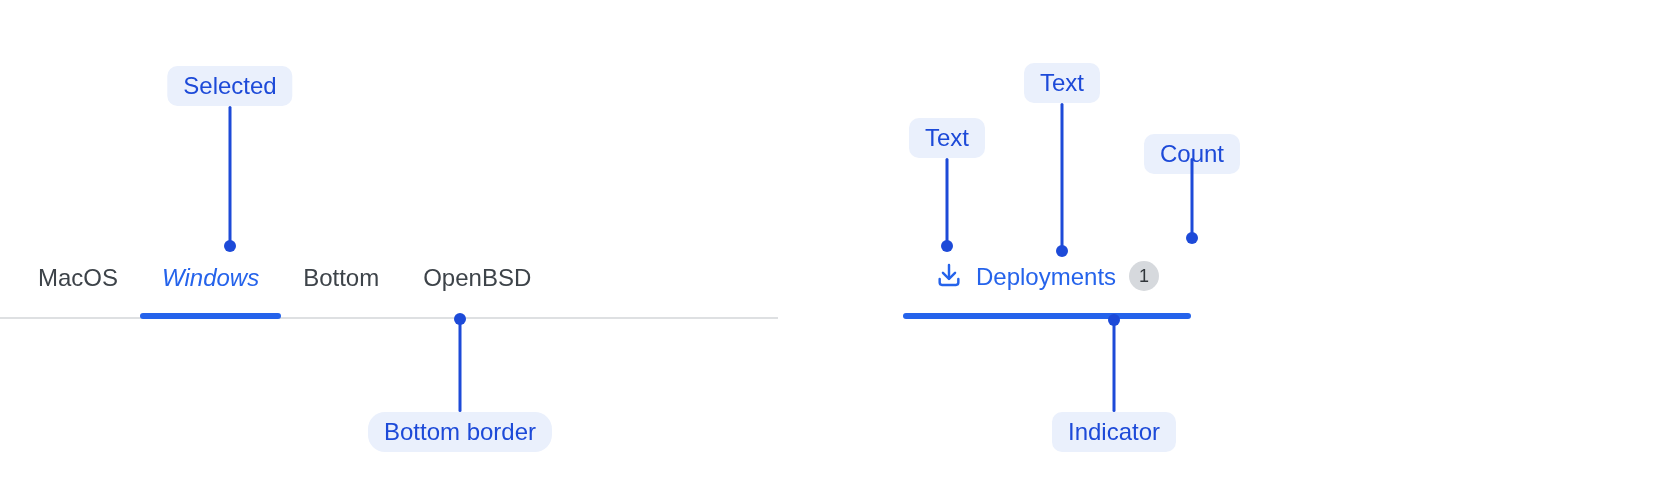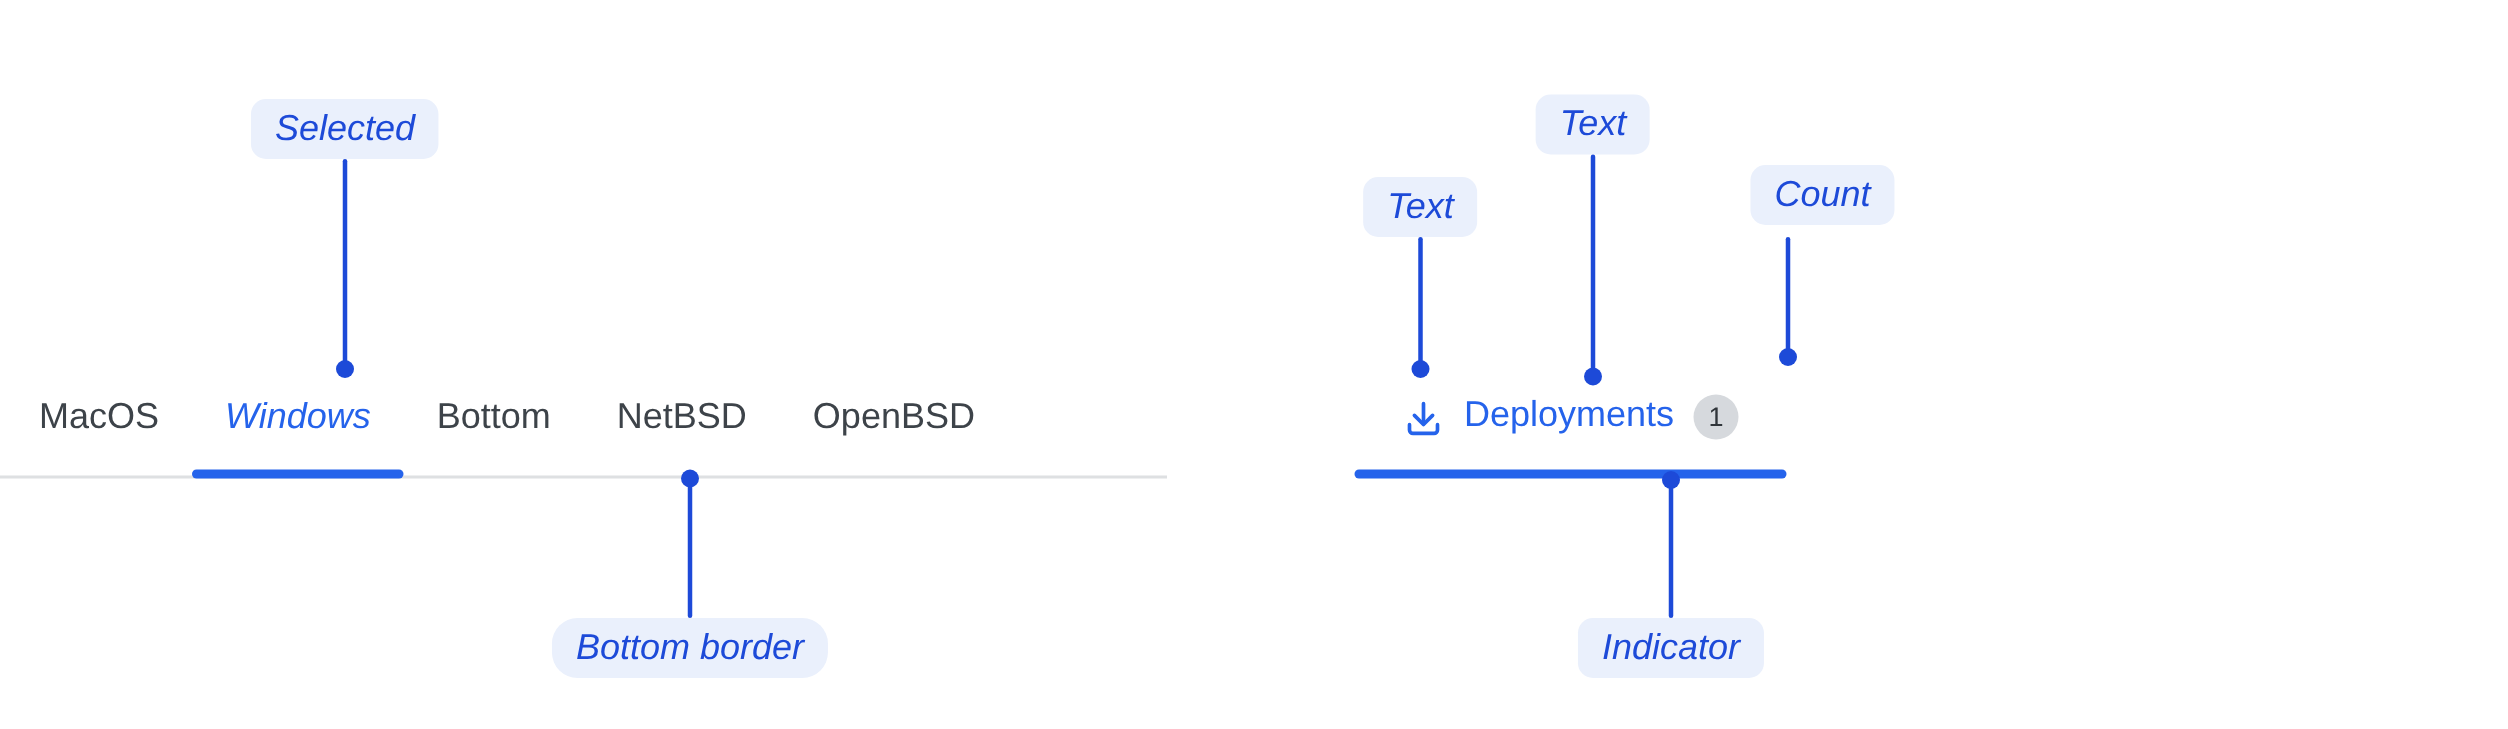--- a/index.html
+++ b/index.html
@@ -21,21 +21,21 @@
     font-family: "Liberation Sans", sans-serif;
     overflow: hidden;
   }
 
   
   .os-tabs {
     position: absolute;
     left: 0; top: 253px;
     width: 778px;
     display: flex;
-    padding-left: 4px;
+    padding-left: 16px;
     border-bottom: 2px solid var(--divider-color);
     box-sizing: border-box;
   }
   .os-tab {
     position: relative;
     padding: 9px 22px 23px;
     font-size: 24px;
     line-height: 32px;
     font-weight: 500;
     color: var(--tab-text-color);
@@ -51,21 +51,21 @@
     border-radius: 4px;
     background: var(--accent-color);
   }
   .os-tab.selected .underline { display: block; }
 
   
   .dep-tab {
     position: absolute;
     left: 903px; top: 251px;
     display: inline-flex;
-    align-items: flex-end;
+    align-items: flex-start;
     gap: 13px;
     padding: 10px 32px 20px;
     cursor: pointer;
   }
   .dep-icon { color: var(--accent-color); display:block; }
   .dep-label {
     font-size: 24px;
     line-height: 32px;
     font-weight: 500;
     color: var(--accent-color);
@@ -95,21 +95,20 @@
     position: absolute;
     transform: translateX(-50%);
     background: var(--annotation-bg);
     color: var(--annotation-color);
     font-size: 24px;
     line-height: 28px;
     font-weight: 500;
     padding: 6px 16px;
     border-radius: 10px;
     white-space: nowrap;
-    font-style: italic;
   }
   .vline {
     position: absolute;
     width: 3px;
     transform: translateX(-50%);
     border-radius: 2px;
     background: var(--annotation-color);
   }
   .dot {
     position: absolute;
@@ -129,21 +128,21 @@
   .co-bottom-border-dot  { left: 460px;  top: 319px; }
 
   .co-icon-pill          { left: 947px;  top: 118px; }
   .co-icon-line          { left: 947px;  top: 158px; height: 85px; }
   .co-icon-dot           { left: 947px;  top: 246px; }
 
   .co-text-pill          { left: 1062px; top: 63px; }
   .co-text-line          { left: 1062px; top: 103px; height: 145px; }
   .co-text-dot           { left: 1062px; top: 251px; }
 
-  .co-count-pill         { left: 1192px; top: 110px; margin-left: 23px; }
+  .co-count-pill         { left: 1192px; top: 134px; }
   .co-count-line         { left: 1192px; top: 158px; height: 77px; }
   .co-count-dot          { left: 1192px; top: 238px; }
 
   .co-indicator-pill     { left: 1114px; top: 412px; }
   .co-indicator-line     { left: 1114px; top: 322px; height: 90px; }
   .co-indicator-dot      { left: 1114px; top: 320px; }
 </style>
 </head>
 <body>
 
@@ -153,24 +152,20 @@
     <div class="os-tab">
       <span>MacOS</span>
       
     </div>
     <div class="os-tab selected">
       <span>Windows</span>
       <span class="underline"></span>
     </div>
     <div class="os-tab">
       <span>Bottom</span>
-      
-    </div>
-    <div class="os-tab">
-      <span>NetBSD</span>
       
     </div>
     <div class="os-tab">
       <span>OpenBSD</span>
       
     </div>
   </div>
 
   <div class="dep-tab">
     <svg class="dep-icon" width="28" height="28" viewBox="0 0 24 24" fill="none" stroke="currentColor" stroke-width="2.1" stroke-linecap="round" stroke-linejoin="round">

